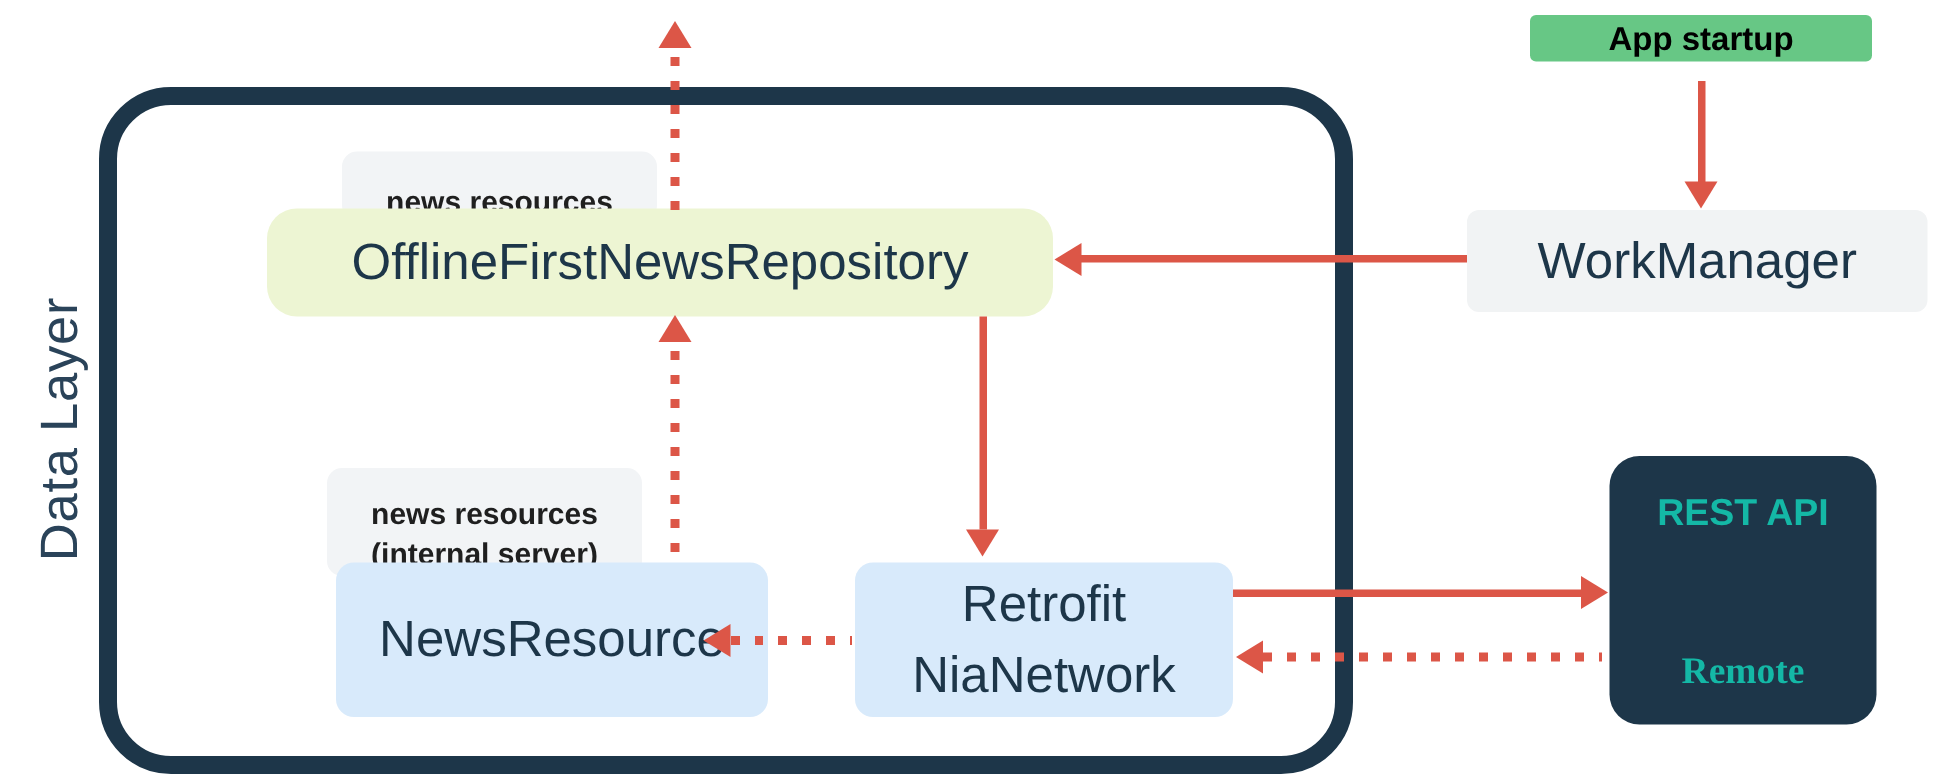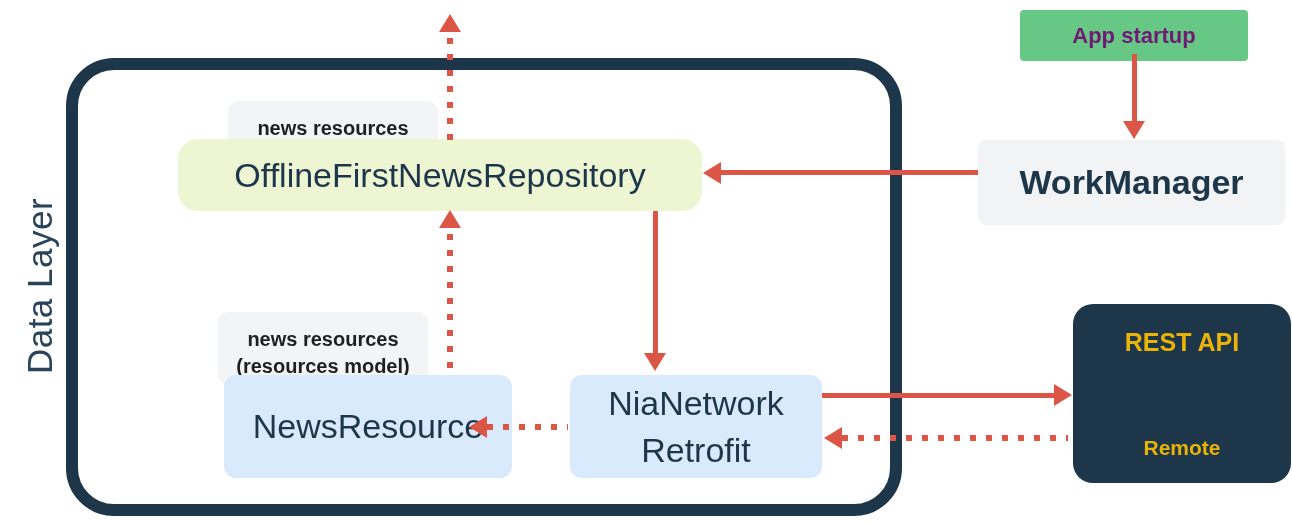--- a/index.html
+++ b/index.html
@@ -19,34 +19,34 @@
 
   
   .node{position:absolute;display:flex;flex-direction:column;align-items:center;
     justify-content:center;text-align:center;color:var(--box-text);}
   .repo{left:178px;top:139px;width:524px;height:72px;background:var(--yellow);
     border-radius:20px;font-size:34px;z-index:2;}
   .dao{left:180px;top:375px;width:288px;height:103px;background:var(--blue);
     border-radius:12px;font-size:34px;line-height:47px;z-index:2;margin-left:44px;}
   .network{left:570px;top:375px;width:252px;height:103px;background:var(--blue);
     border-radius:12px;font-size:34px;line-height:47px;z-index:2;}
-  .workmanager{left:978px;top:140px;width:307px;height:85px;background:var(--gray);
-    border-radius:8px;font-size:34px;z-index:2;font-weight:bold;}
-  .appstartup{left:1020px;top:10px;width:228px;height:51px;background:var(--green);
-    border-radius:4px;font-size:22px;font-weight:bold;color:#701a75;z-index:2;}
-  .remote{left:1073px;top:304px;width:218px;height:179px;background:var(--navy);
-    border-radius:20px;color:#eab308;justify-content:space-between;
+  .workmanager{left:978px;top:140px;width:307px;height:68px;background:var(--gray);
+    border-radius:8px;font-size:34px;z-index:2;}
+  .appstartup{left:1020px;top:10px;width:228px;height:31px;background:var(--green);
+    border-radius:4px;font-size:22px;font-weight:bold;color:#000000;z-index:2;}
+  .remote{left:1073px;top:304px;width:178px;height:179px;background:var(--navy);
+    border-radius:20px;color:#14b8a6;justify-content:space-between;
     padding:24px 0 20px 0;z-index:2;}
   .remote .title{font-size:25px;font-weight:600;}
-  .remote .lines{font-size:21px;font-weight:600;line-height:31px;}
+  .remote .lines{font-size:25px;font-weight:600;line-height:31px;font-family:Liberation Serif, serif;}
 
   
   .tag{position:absolute;background:#F2F4F6;border-radius:10px;color:var(--label-text);
     font-size:20px;font-weight:bold;text-align:center;z-index:1;
-    display:flex;flex-direction:column;justify-content:center;}
+    display:flex;flex-direction:column;justify-content:flex-end;}
   .tag1{left:228px;top:101px;width:210px;height:46px;padding-top:9px;}
   .tag2{left:218px;top:312px;width:210px;height:72px;padding-top:9px;line-height:27px;}
 
   
   .line, .head{position:absolute;z-index:5;}
   .solid-h{height:5px;background:var(--red);}
   .solid-v{width:5px;background:var(--red);}
   .dot-v{width:6px;background:repeating-linear-gradient(180deg,var(--red) 0 6px,transparent 6px 16px);}
   .dot-h{height:6px;background:repeating-linear-gradient(90deg,var(--red) 0 6px,transparent 6px 16px);}
   .head{width:0;height:0;}
@@ -61,34 +61,34 @@
 <div class="canvas">
 
   <div class="dl-container"></div>
   <div class="dl-label">Data Layer</div>
 
   <div class="tag tag1">
     <span>news resources</span>
   </div>
   <div class="tag tag2">
     <span>news resources</span>
-    <span>(resources model)</span>
+    <span>(internal server)</span>
   </div>
 
   <div class="node repo">
     <span>OfflineFirstNewsRepository</span>
   </div>
 
   <div class="node dao">
     <span>NewsResource</span>
   </div>
 
   <div class="node network">
+    <span>Retrofit</span>
     <span>NiaNetwork</span>
-    <span>Retrofit</span>
   </div>
 
   <div class="node workmanager">
     <span>WorkManager</span>
   </div>
 
   <div class="node appstartup">
     <span>App startup</span>
   </div>
 

